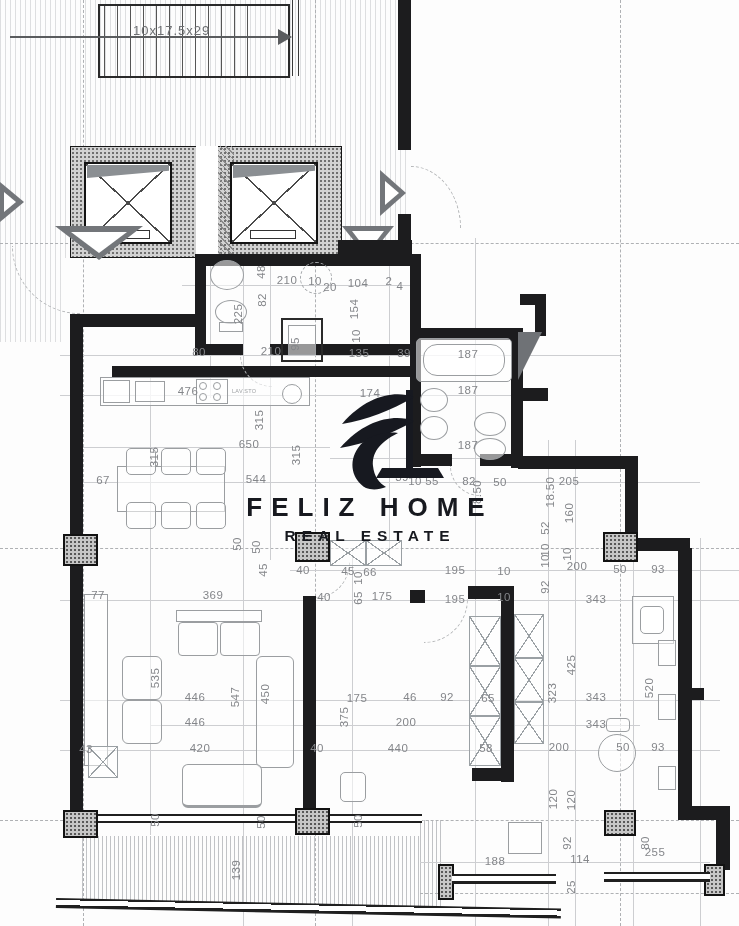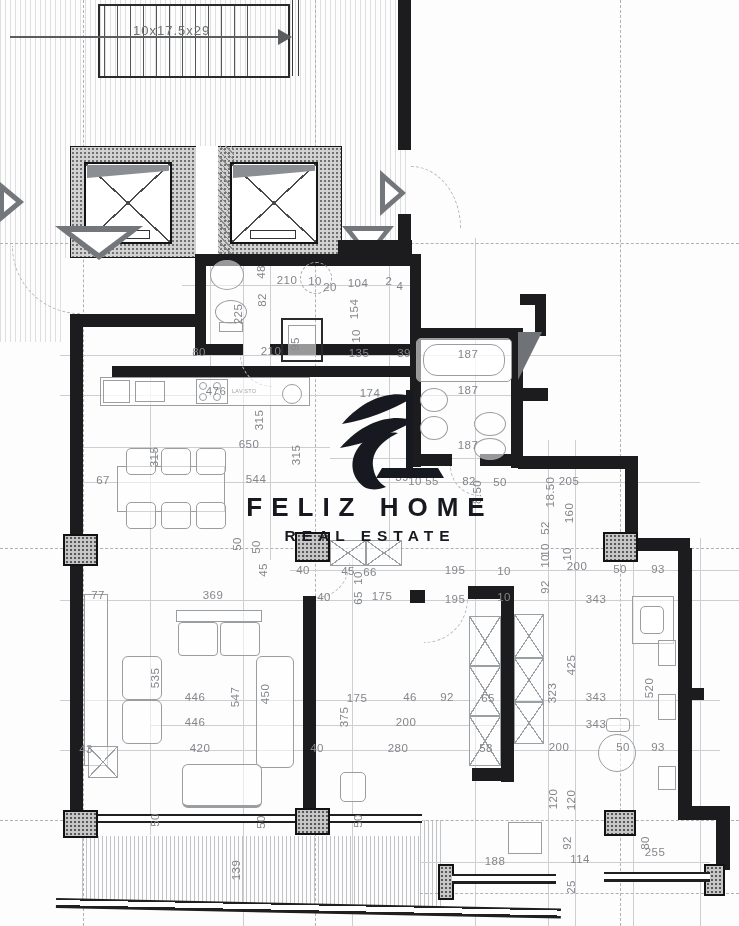--- a/index.html
+++ b/index.html
@@ -253,21 +253,21 @@
       <span class="dim rot" style="left: 263px; top: 300px;">82</span>
       <span class="dim rot" style="left: 239px; top: 314px;">225</span>
       <span class="dim rot" style="left: 355px; top: 309px;">154</span>
       <span class="dim rot" style="left: 357px; top: 336px;">10</span>
       <span class="dim rot" style="left: 296px; top: 344px;">95</span>
       <span class="dim" style="left: 199px; top: 353px;">80</span>
       <span class="dim" style="left: 271px; top: 352px;">210</span>
       <span class="dim" style="left: 359px; top: 354px;">135</span>
       <span class="dim" style="left: 404px; top: 354px;">39</span>
       <span class="dim" style="left: 370px; top: 394px;">174</span>
-      <span class="dim" style="left: 216px; top: 392px;">476</span>
+      <span class="dim" style="left: 188px; top: 392px;">476</span>
       <span class="dim" style="left: 468px; top: 355px;">187</span>
       <span class="dim" style="left: 468px; top: 391px;">187</span>
       <span class="dim" style="left: 468px; top: 446px;">187</span>
       <span class="dim" style="left: 402px; top: 478px;">39</span>
       <span class="dim" style="left: 415px; top: 482px;">10</span>
       <span class="dim" style="left: 432px; top: 482px;">55</span>
       <span class="dim" style="left: 469px; top: 482px;">82</span>
       <span class="dim" style="left: 500px; top: 483px;">50</span>
       <span class="dim rot" style="left: 478px; top: 492px;">8.50</span>
       <span class="dim" style="left: 569px; top: 482px;">205</span>
@@ -311,21 +311,21 @@
       <span class="dim" style="left: 195px; top: 723px;">446</span>
       <span class="dim" style="left: 200px; top: 749px;">420</span>
       <span class="dim" style="left: 86px; top: 750px;">43</span>
       <span class="dim" style="left: 317px; top: 749px;">40</span>
       <span class="dim" style="left: 410px; top: 698px;">46</span>
       <span class="dim" style="left: 447px; top: 698px;">92</span>
       <span class="dim" style="left: 488px; top: 699px;">65</span>
       <span class="dim" style="left: 357px; top: 699px;">175</span>
       <span class="dim rot" style="left: 345px; top: 717px;">375</span>
       <span class="dim" style="left: 406px; top: 723px;">200</span>
-      <span class="dim" style="left: 398px; top: 749px;">280</span>
+      <span class="dim" style="left: 398px; top: 749px;">440</span>
       <span class="dim" style="left: 486px; top: 749px;">58</span>
       <span class="dim rot" style="left: 572px; top: 665px;">425</span>
       <span class="dim rot" style="left: 553px; top: 693px;">323</span>
       <span class="dim rot" style="left: 650px; top: 688px;">520</span>
       <span class="dim" style="left: 596px; top: 698px;">343</span>
       <span class="dim" style="left: 596px; top: 725px;">343</span>
       <span class="dim" style="left: 559px; top: 748px;">200</span>
       <span class="dim" style="left: 623px; top: 748px;">50</span>
       <span class="dim" style="left: 658px; top: 748px;">93</span>
       <span class="dim rot" style="left: 554px; top: 799px;">120</span>

